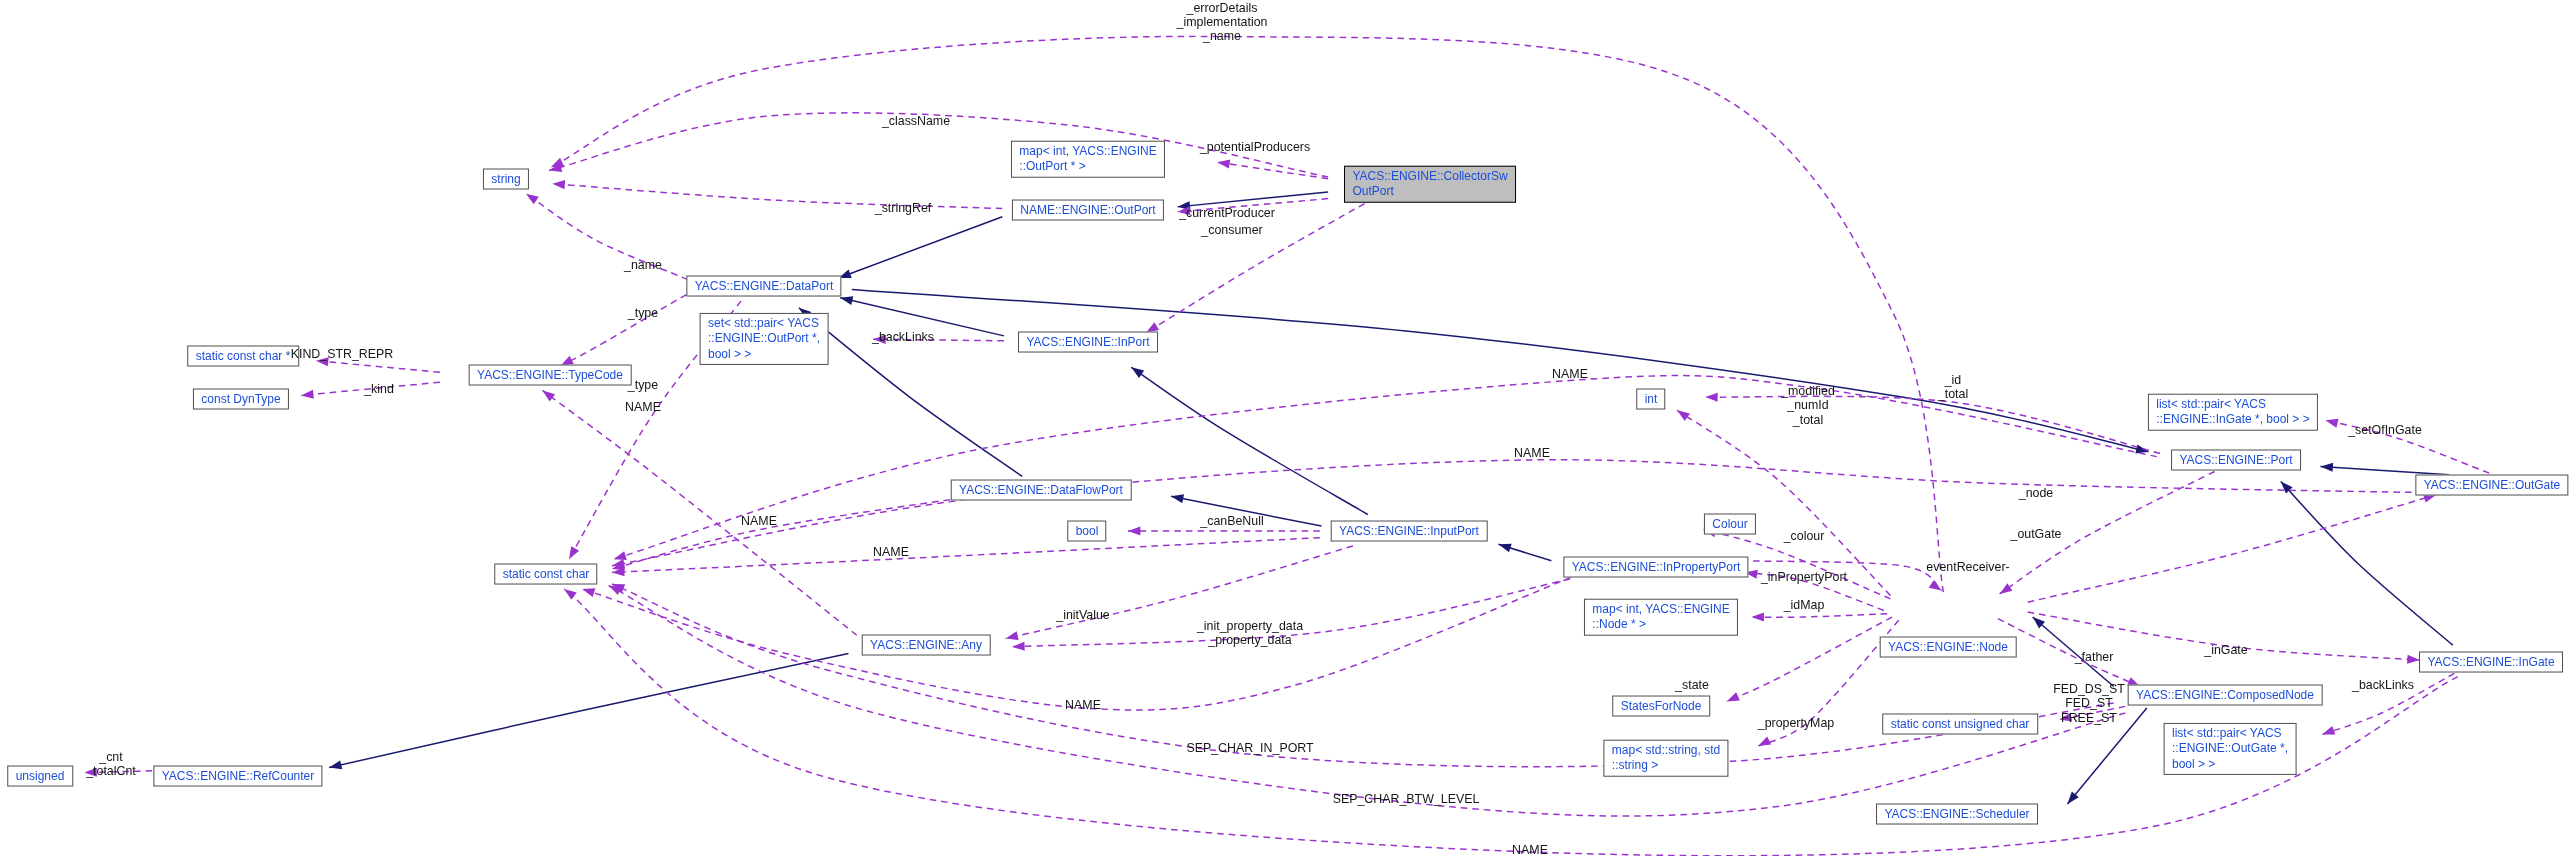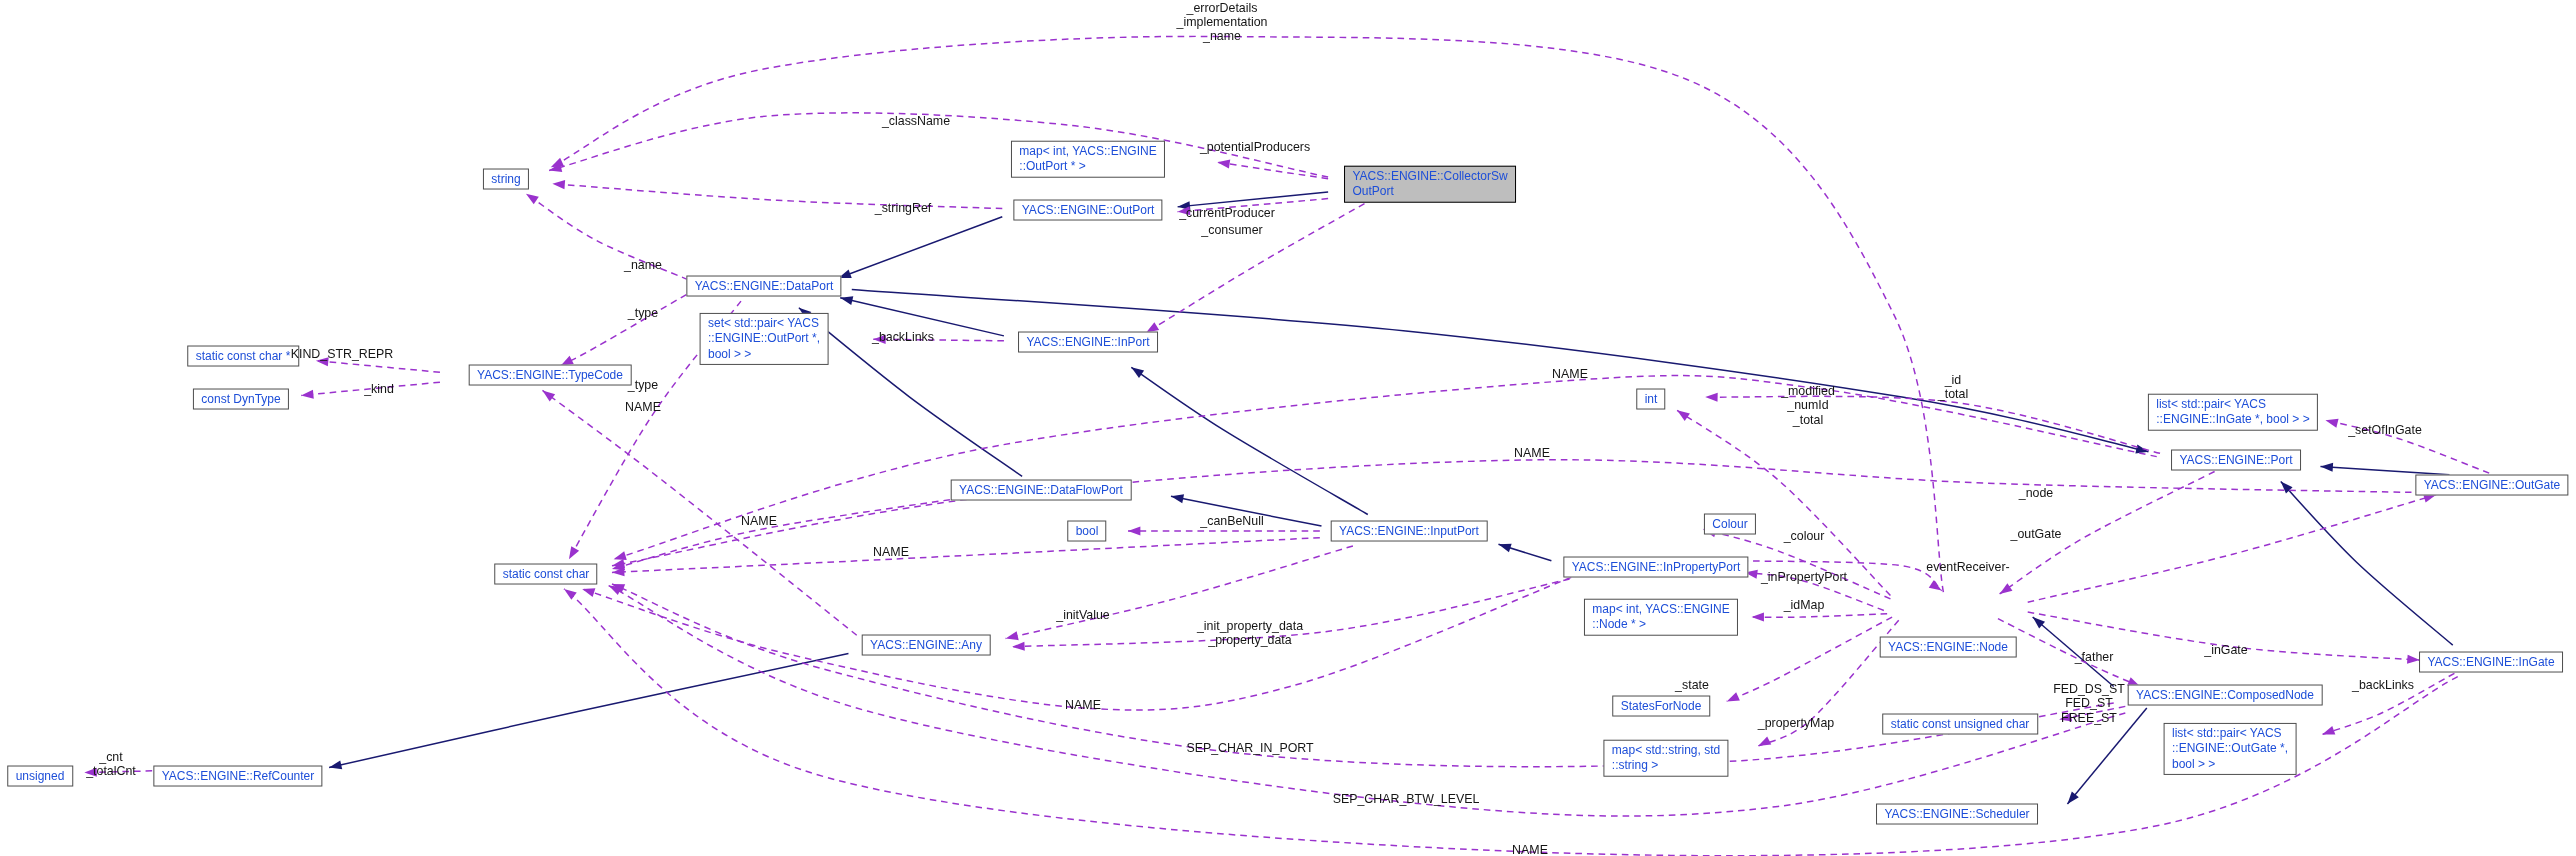--- a/index.html
+++ b/index.html
@@ -149,21 +149,21 @@
       <polygon points="704,712 719.9608007995264,711.2908894036627 716.6361183314532,721.7764264183552" fill="#9a32cd"></polygon>
       <path d="M2972,818 C2910,848.3333333333334 2787,964.6666666666666 2600,1000 C2413,1035.3333333333333 2116.6666666666665,1040 1850,1030 C1583.3333333333333,1020 1194.6666666666667,993 1000,940 C805.3333333333334,887 735,750 682,712" fill="none" stroke="#9a32cd" stroke-width="1.8" stroke-dasharray="8,6"></path>
       <polygon points="682,712 697.3952243260034,716.2704880227011 690.9856588197589,725.2101451761473" fill="#9a32cd"></polygon>
     </svg>
   <div id="nodes-layer">
       <div class="node" style="left: 506px; top: 179px;">string</div>
       <div class="node" style="left: 1088px; top: 159px;">map&lt; int, YACS::ENGINE
 ::OutPort * &gt;</div>
       <div class="node highlight" style="left: 1414px; top: 184px; margin-left: 16px;">YACS::ENGINE::CollectorSw
 OutPort</div>
-      <div class="node" style="left: 1088px; top: 210px;">YACS::ENGINE::OutPort</div>
+      <div class="node" style="left: 1088px; top: 210px;">NAME::ENGINE::OutPort</div>
       <div class="node" style="left: 764px; top: 286px;">YACS::ENGINE::DataPort</div>
       <div class="node" style="left: 764px; top: 339px;">set&lt; std::pair&lt; YACS
 ::ENGINE::OutPort *,
 bool &gt; &gt;</div>
       <div class="node" style="left: 1088px; top: 342px;">YACS::ENGINE::InPort</div>
       <div class="node" style="left: 243px; top: 356px;">static const char *</div>
       <div class="node" style="left: 518px; top: 375px; margin-left: 32px;">YACS::ENGINE::TypeCode</div>
       <div class="node" style="left: 241px; top: 399px;">const DynType</div>
       <div class="node" style="left: 1651px; top: 399px;">int</div>
       <div class="node" style="left: 2233px; top: 412px;">list&lt; std::pair&lt; YACS

